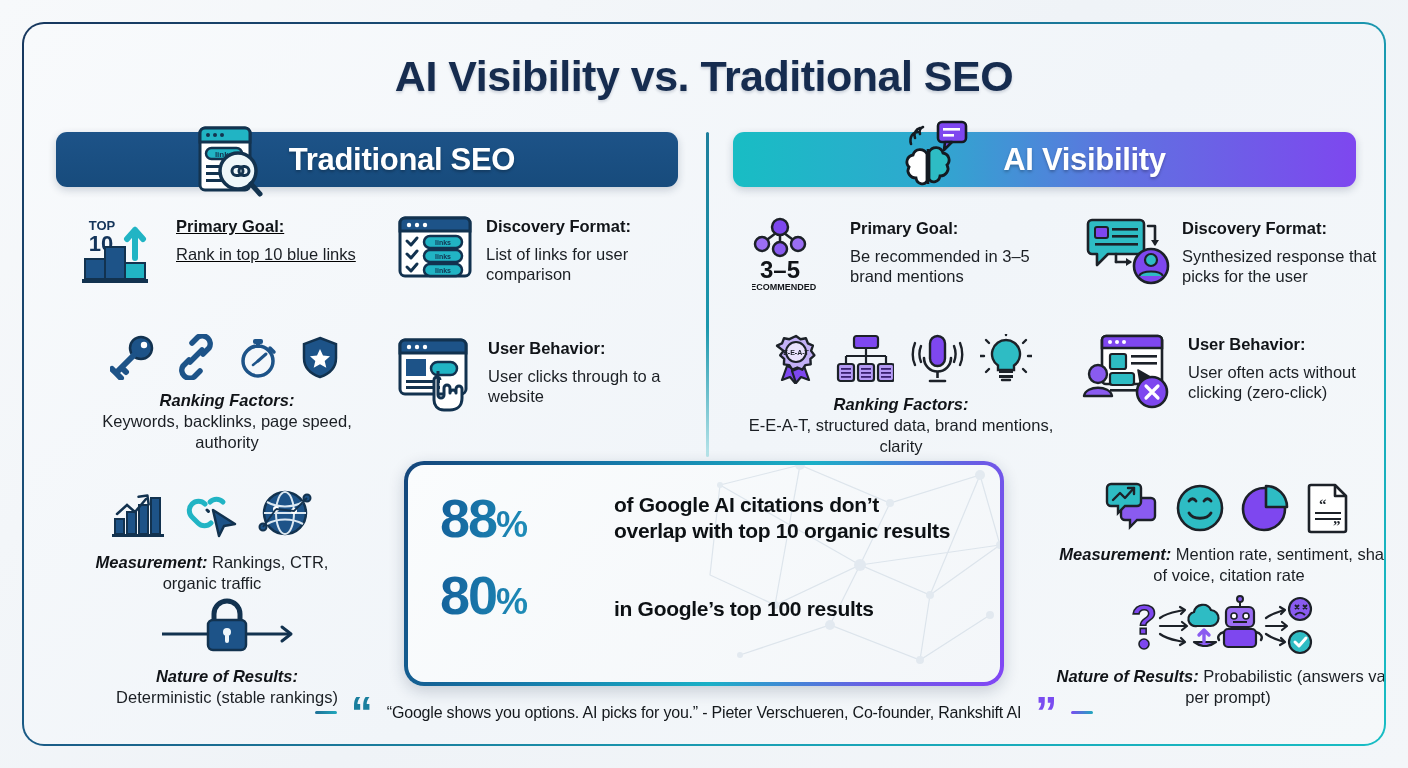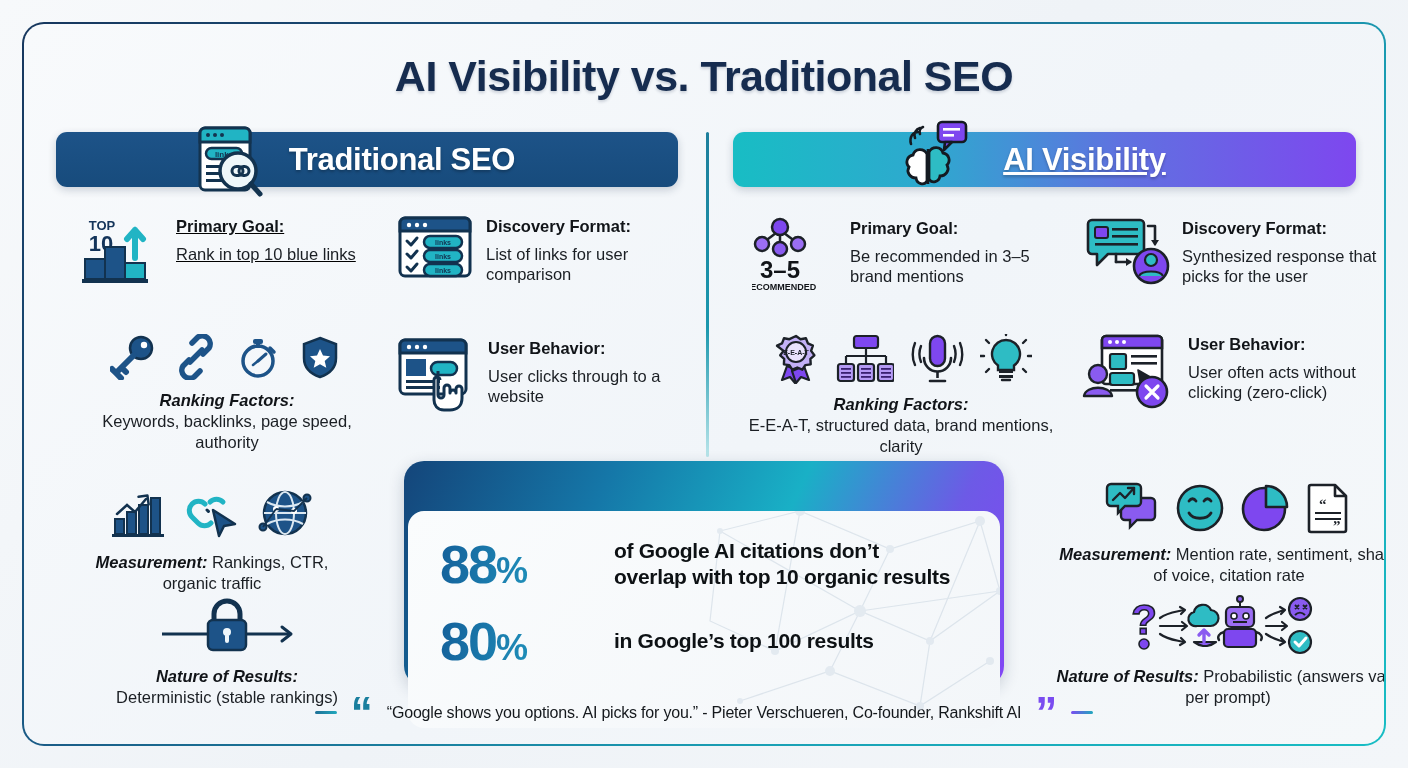--- a/index.html
+++ b/index.html
@@ -62,21 +62,21 @@
     background: linear-gradient(90deg, #18bdc4 0%, #2fa8cf 32%, #5f72e0 62%, #7e47ef 100%);
   }
   .bar-title {
     color: #ffffff;
     font-size: 31px;
     font-weight: bold;
     letter-spacing: -0.3px;
     text-shadow: 0 2px 3px rgba(0,0,0,0.25);
   }
   .bar-left .bar-title { padding-left: 70px; }
-  .bar-right .bar-title { padding-left: 80px; text-decoration: underline; }
+  .bar-right .bar-title { padding-left: 80px; }
   .bar-icon {
     position: absolute;
     top: -18px;
   }
   .bar-left .bar-icon  { left: 126px; }
   .bar-right .bar-icon { left: 150px; }
 
   
   .divider {
     position: absolute;
@@ -107,24 +107,23 @@
     background: linear-gradient(115deg, #14457a 0%, #1577a8 30%, #19b0c6 58%, #6d5ae6 82%, #8246f5 100%);
     box-shadow: 0 5px 16px rgba(20,40,70,0.20);
   }
   .stat-inner {
     width: 100%; height: 100%;
     border-radius: 16px;
     background: linear-gradient(135deg, #fafcfd 0%, #f3f6f9 100%);
     position: relative;
     overflow: hidden;
     padding: 26px 0 0 32px;
-    margin-top: 46px;
   }
   .stat-row { display: flex; align-items: center; gap: 22px; position: relative; z-index: 2; }
-  .stat-row + .stat-row { margin-top: 23px; }
+  .stat-row + .stat-row { margin-top: 23px; align-items: flex-end; }
   .pct {
     font-size: 54px; font-weight: bold; letter-spacing: -2px;
     background: linear-gradient(100deg, #14609a 0%, #1d86b4 50%, #25aec9 100%);
     -webkit-background-clip: text; background-clip: text; color: transparent;
     line-height: 1;
     min-width: 152px;
   }
   .pct .sym { font-size: 36px; }
   .stat-text { font-size: 21px; font-weight: bold; color: #0d1114; line-height: 1.22; letter-spacing: -0.3px; }
   .net { position: absolute; right: -10px; top: -10px; opacity: .55; z-index: 1; }

